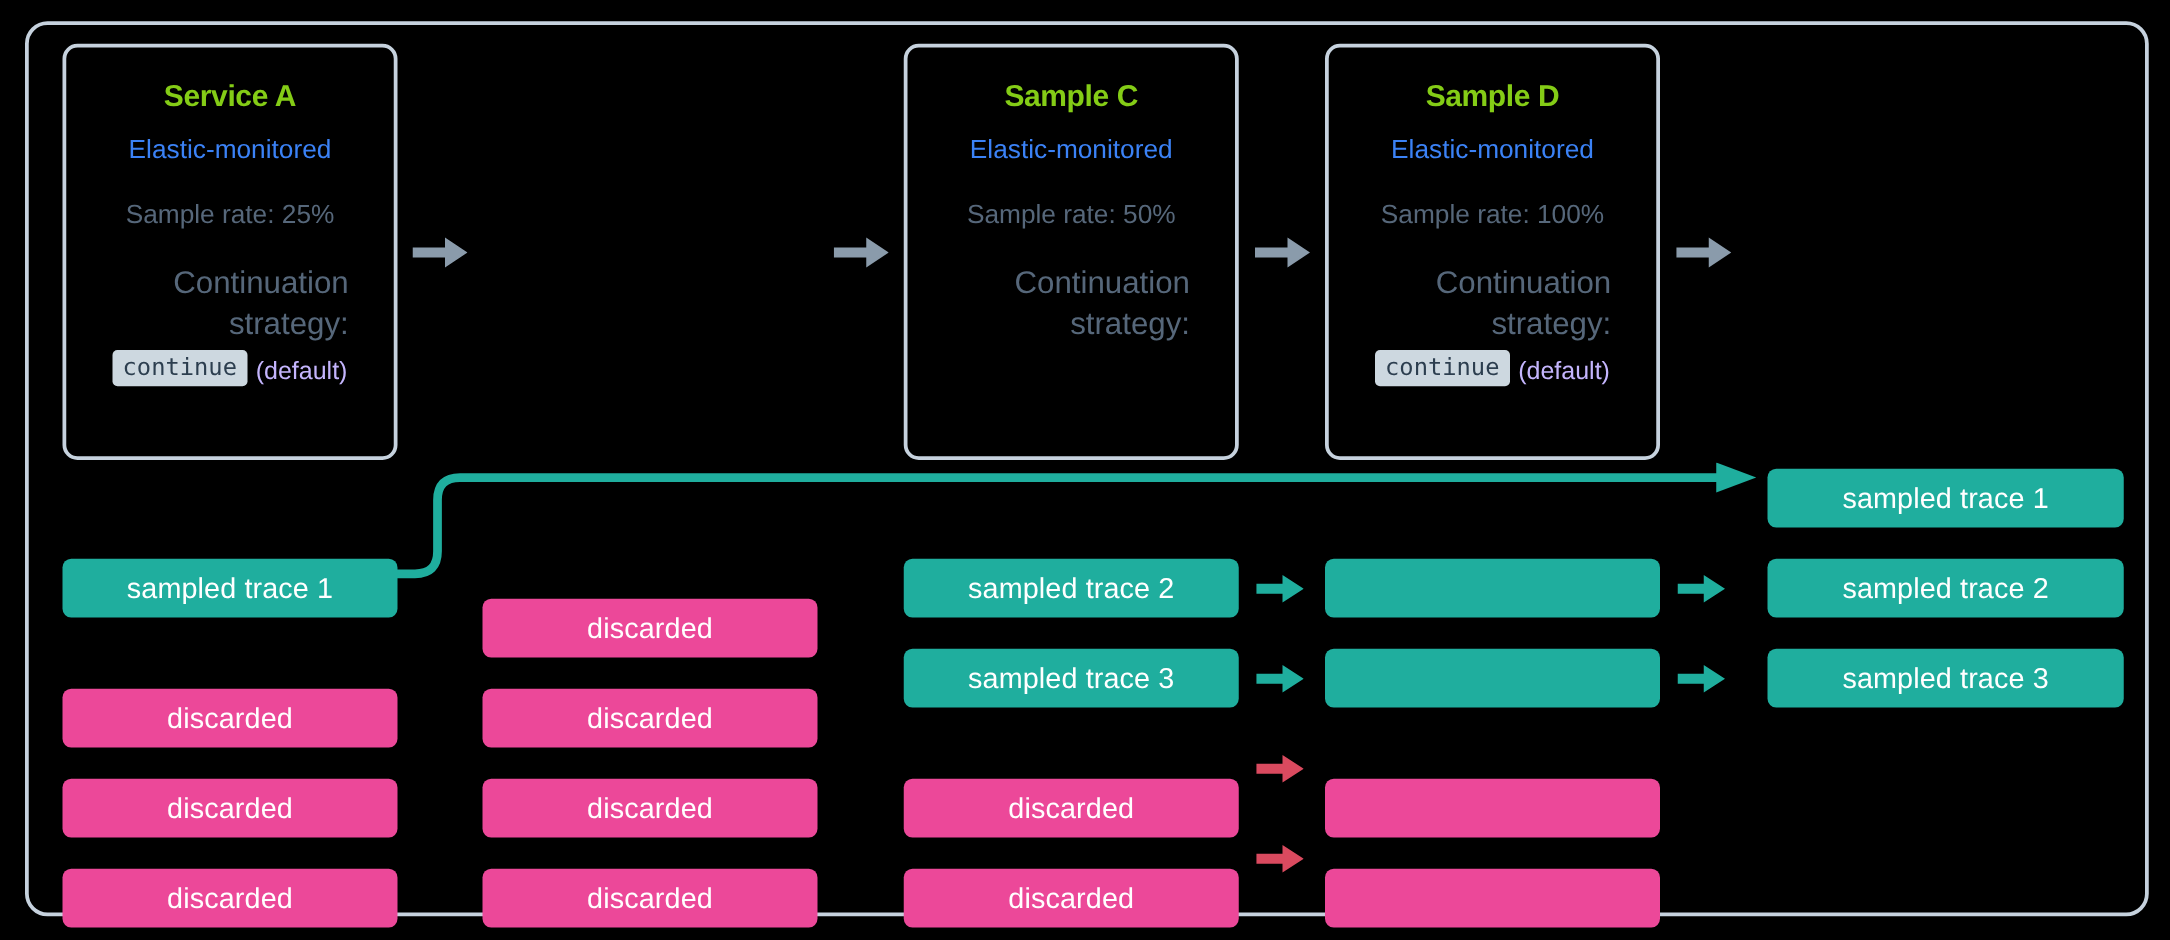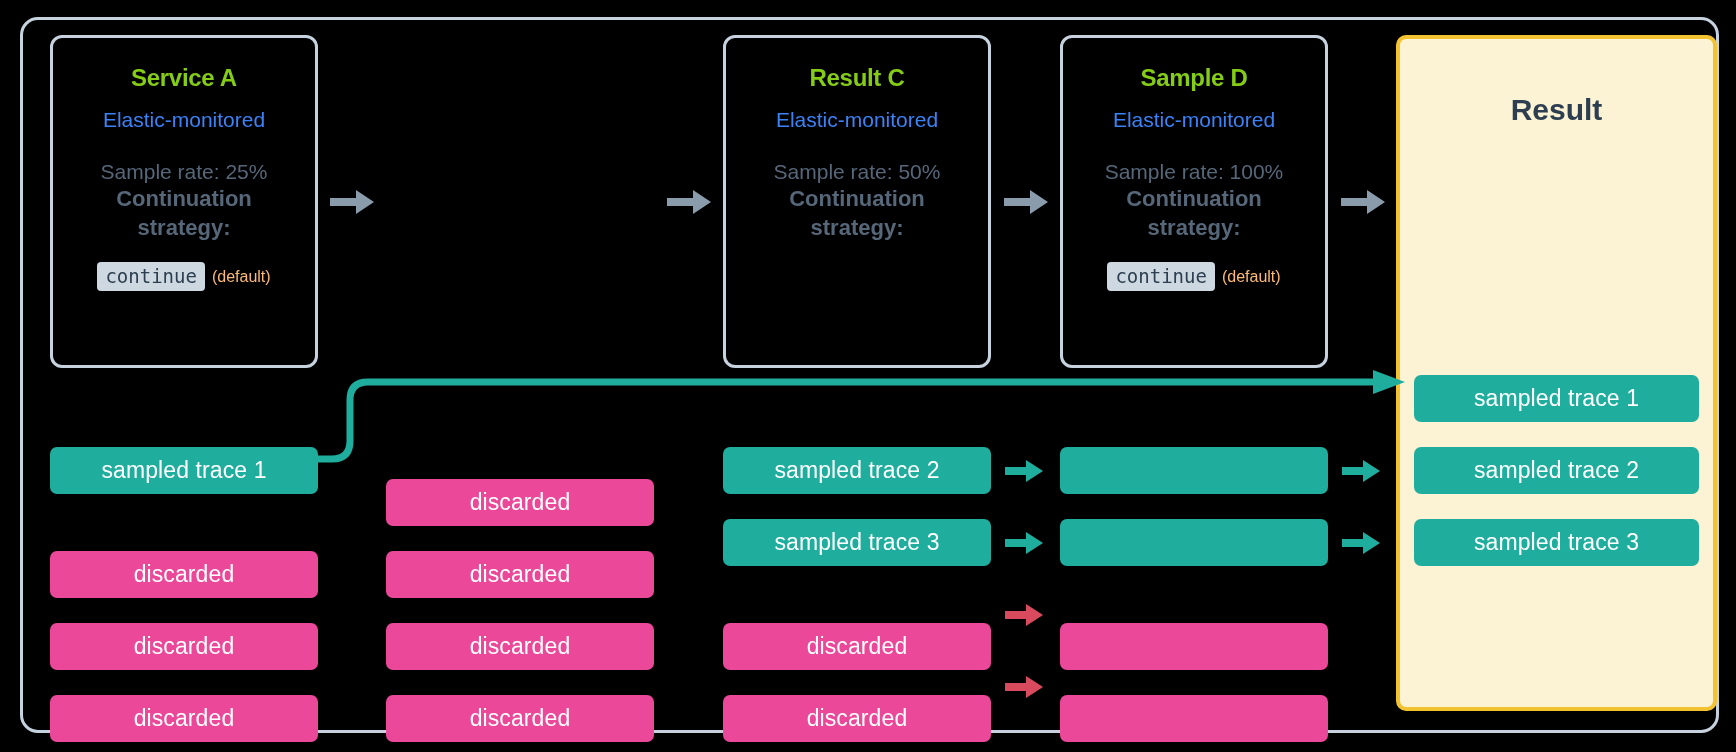--- a/index.html
+++ b/index.html
@@ -58,50 +58,50 @@
     margin-bottom: 16px;
   }
   .svc-sub {
     font-size: 21px;
     color: #3b82f6;
     margin-bottom: 28px;
   }
   .svc-rate {
     font-size: 21px;
     color: #56677A;
+    margin-bottom: 26px;
   }
   .svc-strategy-label {
-    font-size: 22px;
+    font-size: 25px;
     color: #56677A;
     line-height: 1.32;
-    text-align: center;
+    text-align: right;
     max-width: 190px;
-    font-weight: bold;
   }
   .svc-strategy-line {
-    margin-top: 20px;
+    margin-top: 4px;
     display: flex;
-    align-items: center;
+    align-items: flex-end;
     justify-content: center;
     gap: 7px;
     flex-wrap: nowrap;
   }
   .code-badge {
     background: #CDD8E0;
     color: #2C3E4F;
     font-family: "DejaVu Sans Mono", "Liberation Mono", monospace;
     font-size: 19px;
     padding: 3px 8px 4px 8px;
     border-radius: 4px;
     white-space: nowrap;
     line-height: 1.18;
   }
   .default-note {
-    font-size: 16px;
-    color: #fdba74;
+    font-size: 20px;
+    color: #c4b5fd;
     white-space: nowrap;
   }
 
   
   .gray-arrow {
     position: absolute;
     top: 188px;
     width: 44px;
     height: 28px;
   }
@@ -198,21 +198,21 @@
     <div class="svc-rate">Sample rate: 25%</div>
     <div class="svc-strategy-label">Continuation strategy:</div>
     <div class="svc-strategy-line">
       <span class="code-badge">continue</span>
       <span class="default-note">(default)</span>
     </div>
   </div>
 
 
   <div class="service-card card-c">
-    <div class="svc-title">Result C</div>
+    <div class="svc-title">Sample C</div>
     <div class="svc-sub">Elastic-monitored</div>
     <div class="svc-rate">Sample rate: 50%</div>
     <div class="svc-strategy-label">Continuation strategy:</div>
   </div>
 
   <div class="service-card card-d">
     <div class="svc-title">Sample D</div>
     <div class="svc-sub">Elastic-monitored</div>
     <div class="svc-rate">Sample rate: 100%</div>
     <div class="svc-strategy-label">Continuation strategy:</div>
@@ -228,23 +228,20 @@
   <svg class="gray-arrow ga2" viewBox="0 0 44 28">
     <path d="M0 10 H26 V2 L44 14 L26 26 V18 H0 Z" fill="#8A9BAB"></path>
   </svg>
   <svg class="gray-arrow ga3" viewBox="0 0 44 28">
     <path d="M0 10 H26 V2 L44 14 L26 26 V18 H0 Z" fill="#8A9BAB"></path>
   </svg>
   <svg class="gray-arrow ga4" viewBox="0 0 44 28">
     <path d="M0 10 H26 V2 L44 14 L26 26 V18 H0 Z" fill="#8A9BAB"></path>
   </svg>
 
-  <div class="result-panel">
-    <div class="result-title">Result</div>
-  </div>
 
   <svg class="curve-connector" viewBox="0 0 1110 110">
     <path d="M5 89 H22 Q40 89 40 71 V30 Q40 12 58 12 H1070" stroke="#1FAE9E" stroke-width="7" fill="none" stroke-linecap="round"></path>
     <path d="M1063 0 L1095 12 L1063 24 Z" fill="#1FAE9E"></path>
   </svg>
 
   <div class="pill teal col-a row-1">sampled trace 1</div>
   <div class="pill red  col-a row-2">discarded</div>
   <div class="pill red  col-a row-3">discarded</div>
   <div class="pill red  col-a row-4">discarded</div>

